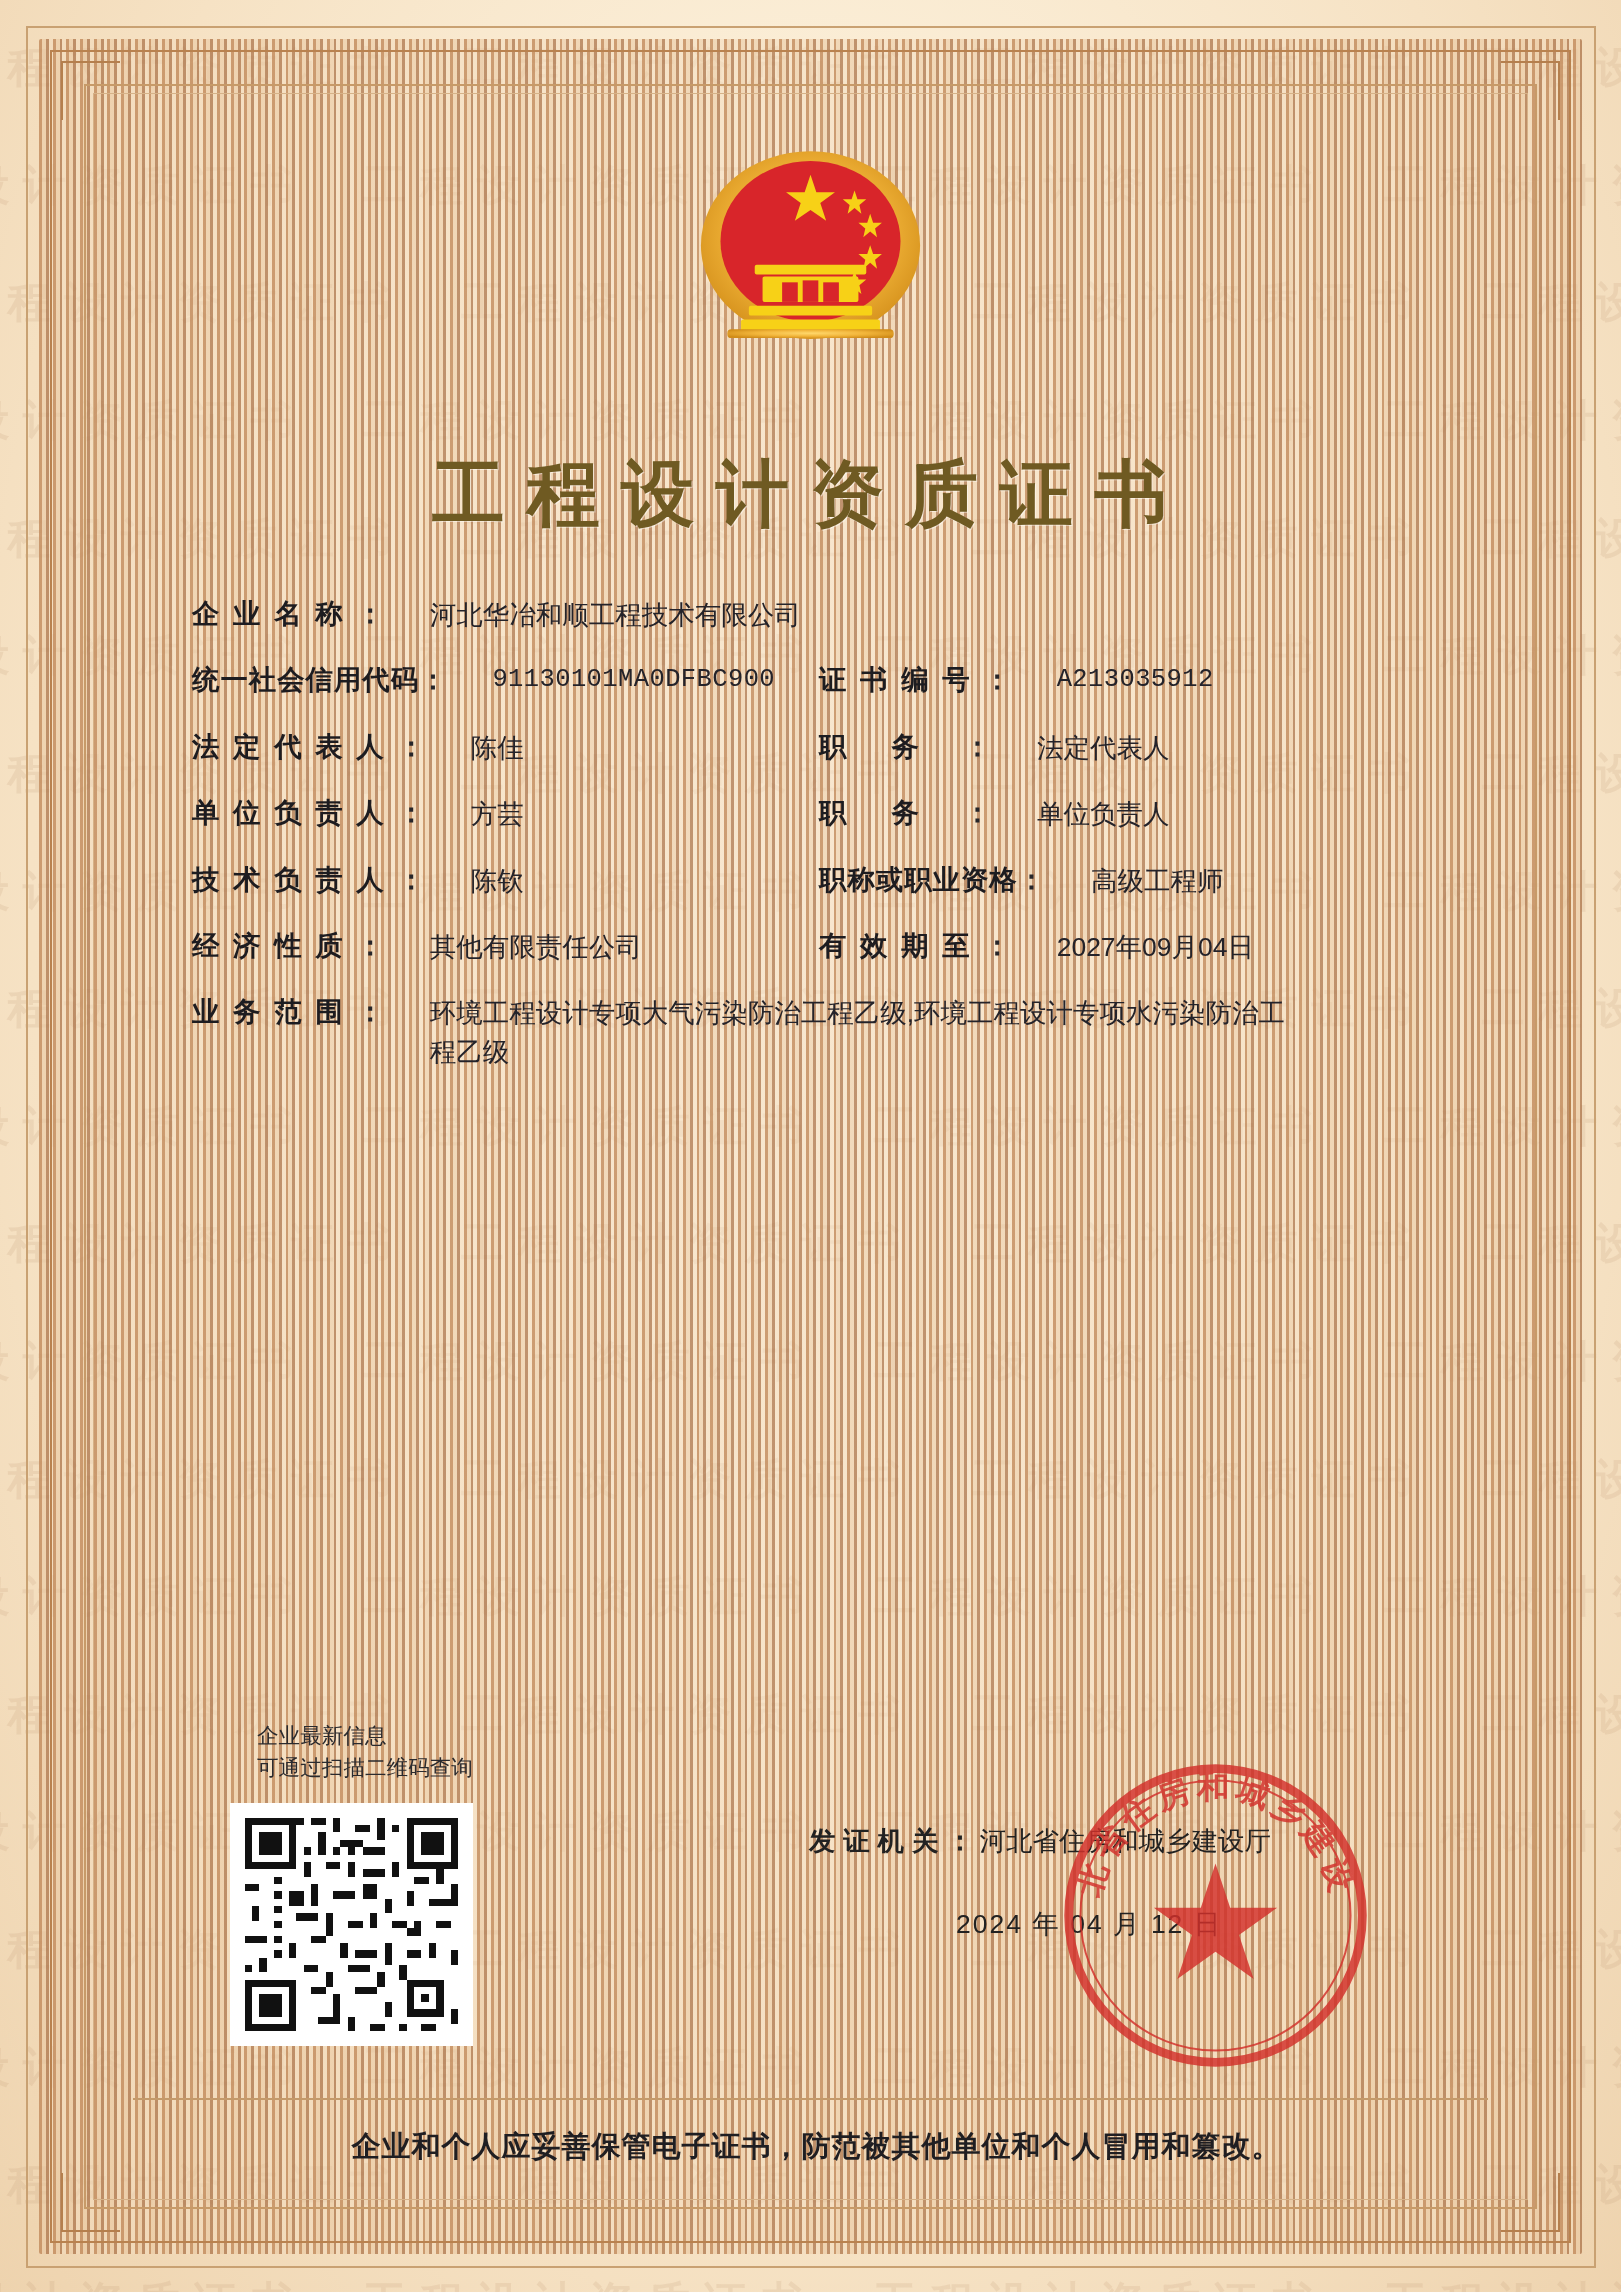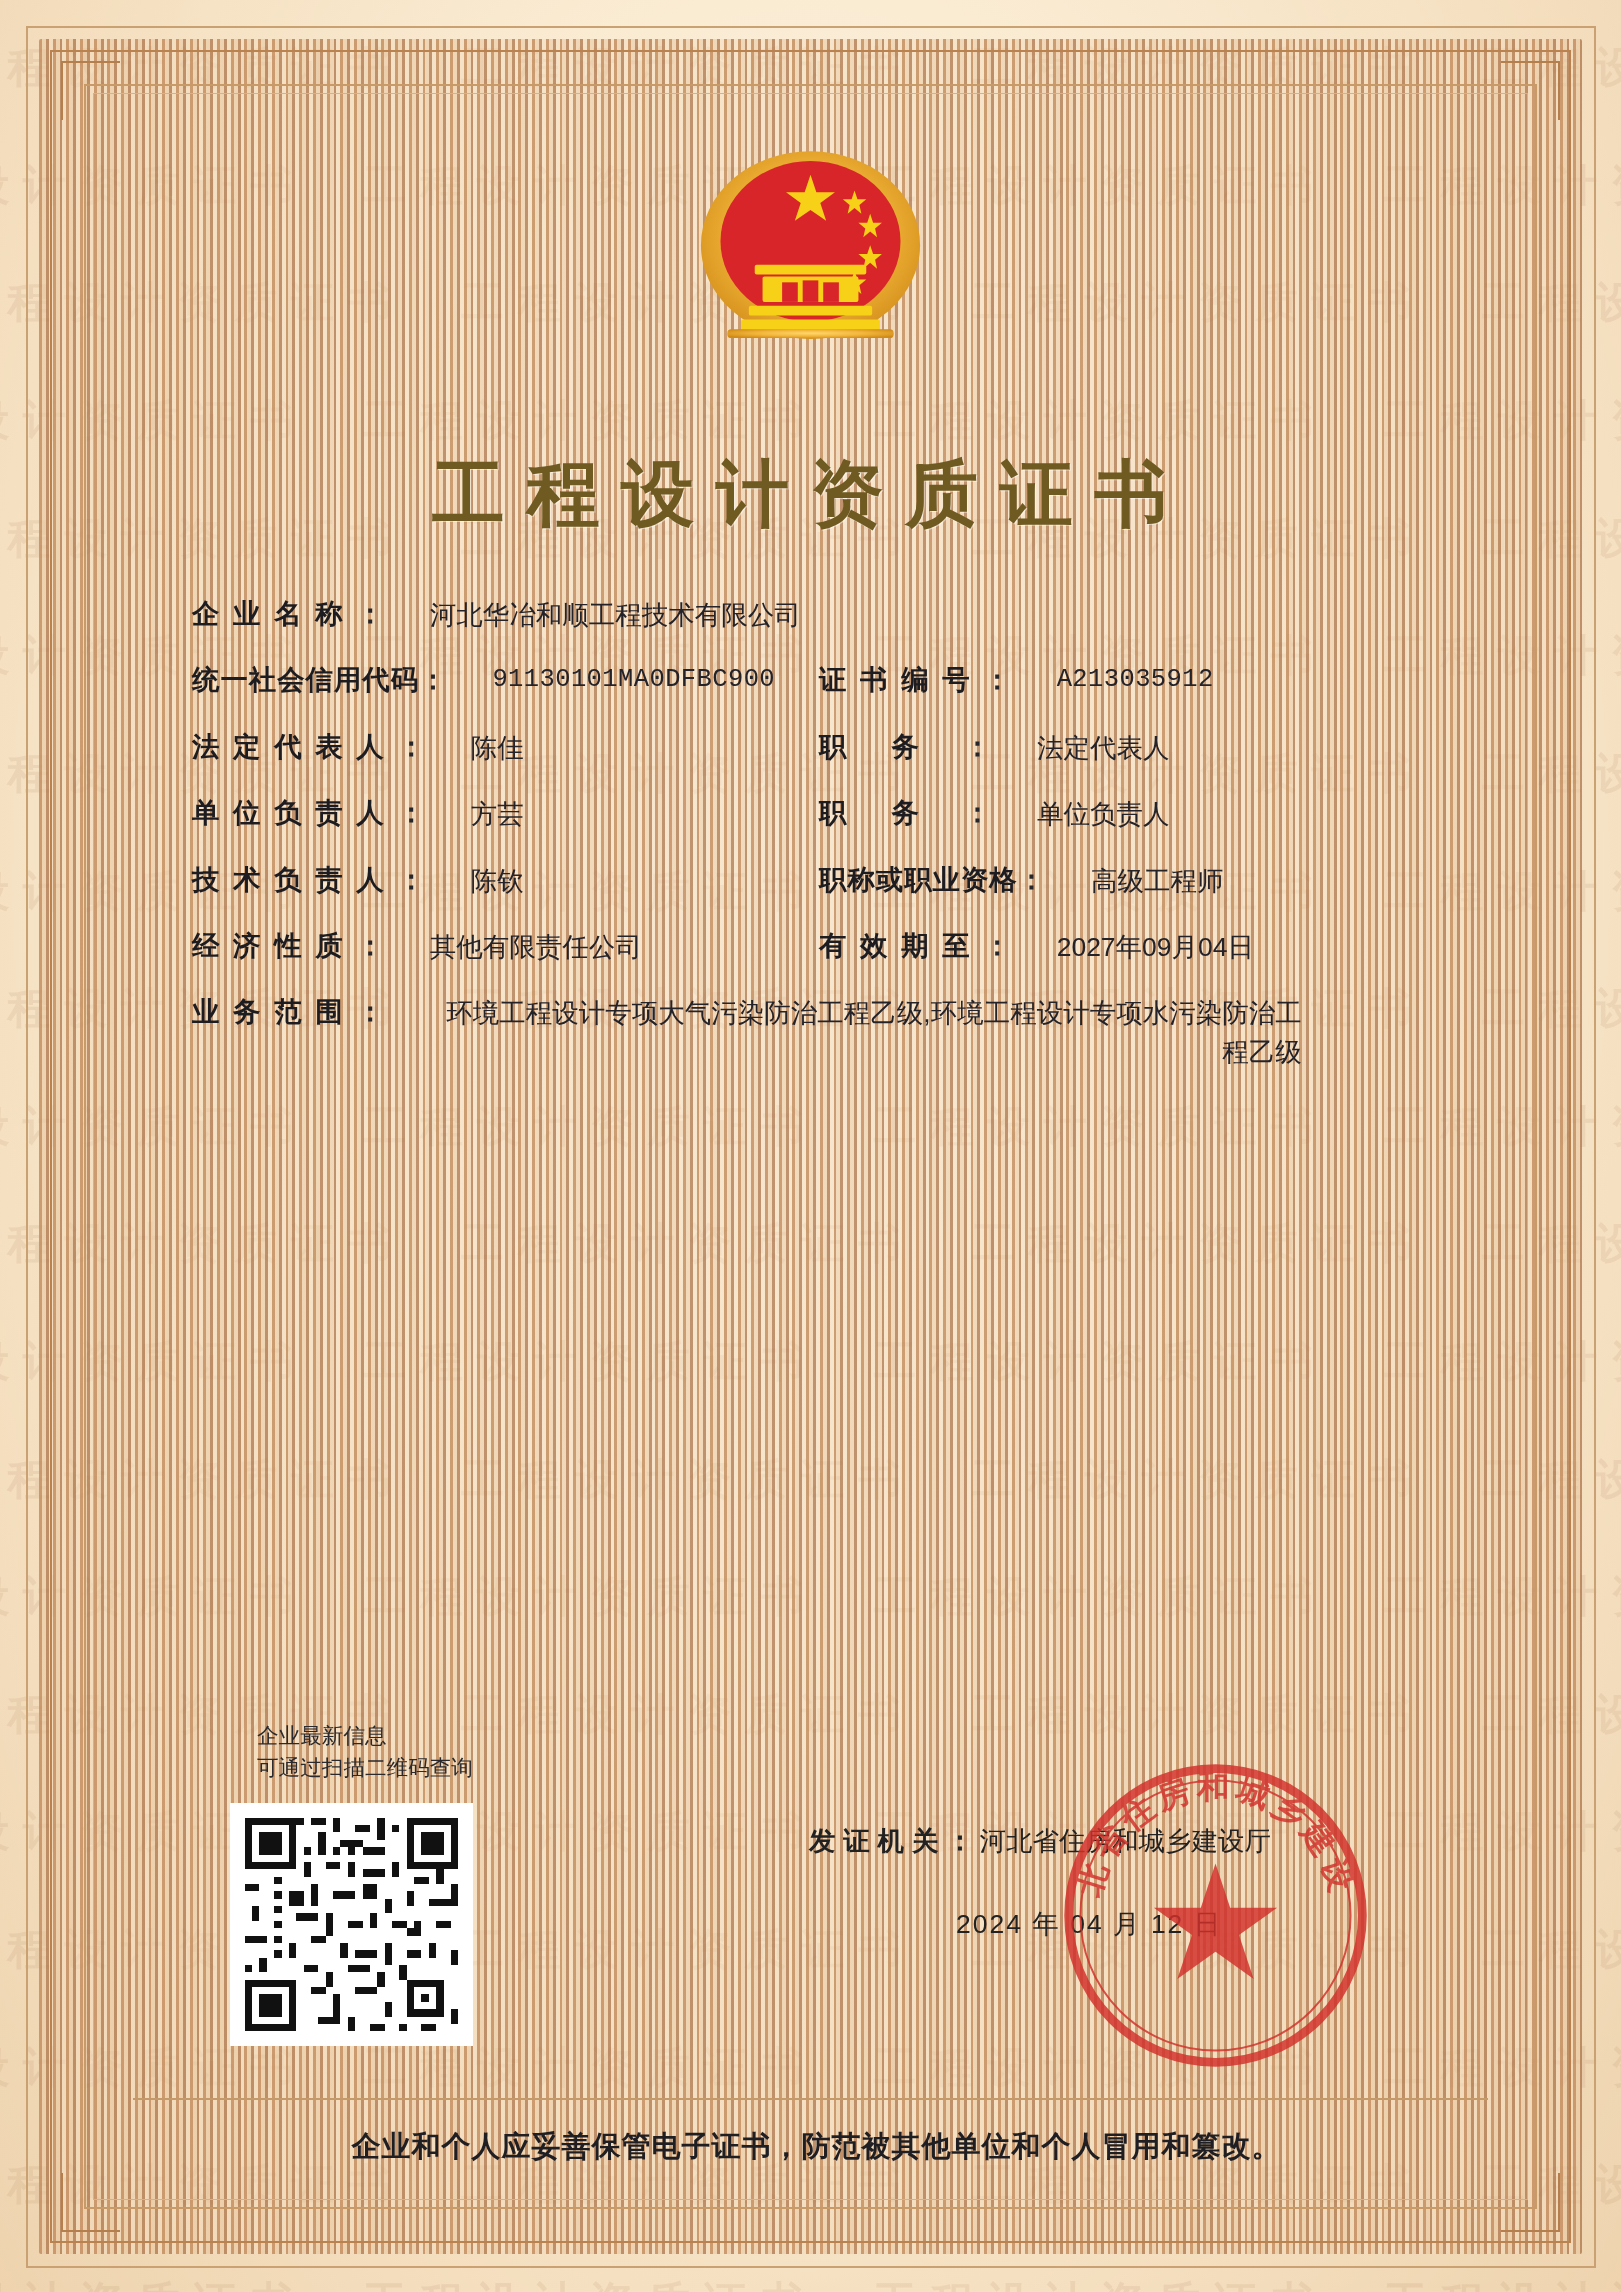--- a/index.html
+++ b/index.html
@@ -107,21 +107,20 @@
     font-family: "Liberation Serif", "DejaVu Serif", serif;
   }
   
   #fields {
     position: absolute;
     left: 192px;
     right: 147px;
     top: 596px;
     font-size: 26.5px;
     color: #27262a;
-    text-align: right;
   }
   .row {
     display: flex;
     align-items: flex-start;
     margin-bottom: 27.4px;
     min-height: 39px;
   }
   .col-left {
     display: flex;
     align-items: flex-start;

